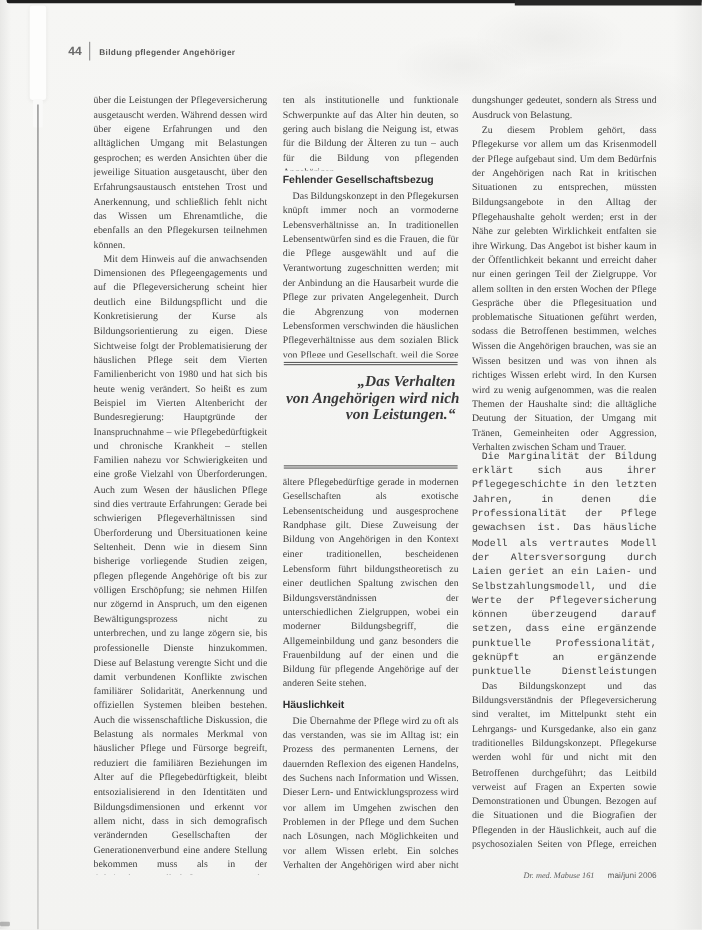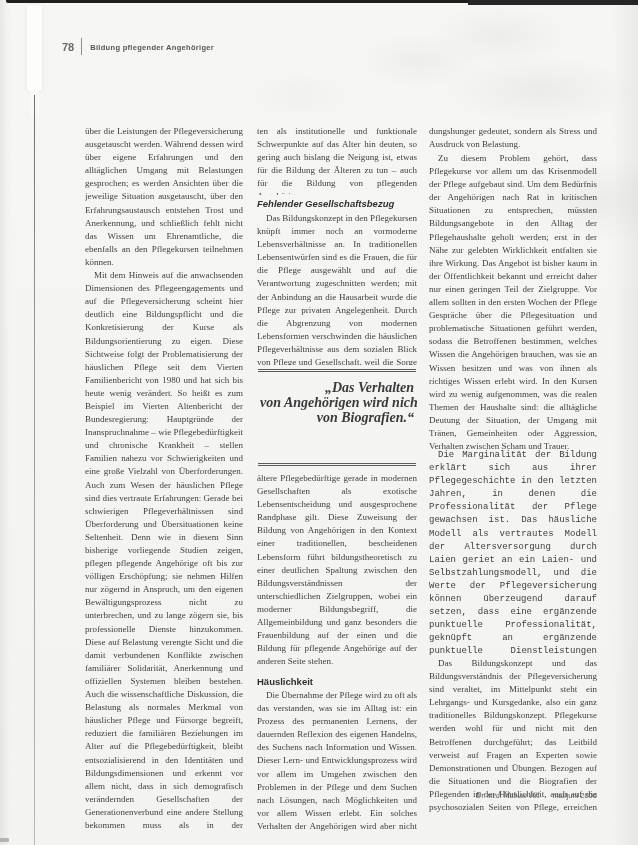--- a/index.html
+++ b/index.html
@@ -32,37 +32,37 @@
   .corner-mark{position:absolute;left:0;bottom:3px;width:9px;height:4px;background:rgba(110,110,110,0.45);border-radius:1px;}
 
   
   .header{position:absolute;top:38px;left:62px;display:flex;align-items:center;filter:blur(0.25px);}
   .page-num{font-family:"Liberation Sans",sans-serif;font-weight:600;font-size:11px;color:#6a6a6a;}
   .hdr-div{width:1px;height:17px;background:#8d8d8d;margin:0 8px 0 7px;}
   .hdr-title{font-family:"Liberation Sans",sans-serif;font-weight:bold;font-size:7.5px;letter-spacing:0.3px;color:#565656;padding-top:2px;}
 
   
   .cols{position:absolute;top:85px;left:85px;width:512px;height:710px;display:flex;}
-  .col{font-size:9px;line-height:13.1px;text-align:justify;color:#3e3e3e;height:710px;overflow:hidden;margin-top:40px;}
+  .col{font-size:9px;line-height:13.1px;text-align:justify;color:#3e3e3e;height:710px;overflow:hidden;}
   .col-1{width:158px;margin-right:14px;}
   .col-2{width:160px;margin-right:12px;}
   .col-3{width:168px;}
   .col p{margin:0;overflow:hidden;filter:blur(0.32px);}
   .ind{text-indent:9px;}
   .b-c2p0{height:70px;}
   .b-c2p1a{height:153px;}
   .b-c2p1b{height:196px;}
   .b-c2p2{height:146px;}
   .b-c3p0{height:27px;}
   .b-c3p1{height:297px;}
   .b-c3p2{height:208px;font-family:Liberation Mono, monospace;}
   .b-c3p3{height:155px;}
 
   .sec{font-family:"Liberation Sans",sans-serif;font-weight:bold;font-size:9.5px;color:#2f2f2f;filter:blur(0.25px);box-sizing:border-box;}
-  .sec-c2a{height:17px;padding-top:2px;font-style:italic;}
+  .sec-c2a{height:17px;padding-top:2px;}
   .sec-c2b{height:21px;padding-top:7px;}
   .sec-c3{height:23px;padding-top:8px;}
 
   
   .quote{
     box-sizing:border-box;height:97px;margin:4px 1px 6px;
     border-top:3px double #5c5c5c;border-bottom:3px double #5c5c5c;
     padding:8px 2px;text-align:right;
     font-style:italic;font-weight:600;font-size:14px;line-height:15px;color:#3a3a3a;
     filter:blur(0.3px);
@@ -86,41 +86,41 @@
   <div class="top-edge"></div>
   <div class="top-edge-right"></div>
   <div class="left-shadow"></div>
   <div class="right-shade"></div>
   <div class="spine-highlight"></div>
   <div class="spine-nub"></div>
   <div class="fold-line"></div>
   <div class="corner-mark"></div>
 
   <div class="header">
-    <span class="page-num">78</span>
+    <span class="page-num">44</span>
     <span class="hdr-div"></span>
     <span class="hdr-title">Bildung pflegender Angehöriger</span>
   </div>
 
   <div class="cols">
 
     <div class="col col-1">
       <p>über die Leistungen der Pflegeversicherung ausgetauscht werden. Während dessen wird über eigene Erfahrungen und den alltäglichen Umgang mit Belastungen gesprochen; es werden Ansichten über die jeweilige Situation ausgetauscht, über den Erfahrungsaustausch entstehen Trost und Anerkennung, und schließlich fehlt nicht das Wissen um Ehrenamtliche, die ebenfalls an den Pflegekursen teilnehmen können.</p>
       <p class="ind">Mit dem Hinweis auf die anwachsenden Dimensionen des Pflegeengagements und auf die Pflegeversicherung scheint hier deutlich eine Bildungspflicht und die Konkretisierung der Kurse als Bildungsorientierung zu eigen. Diese Sichtweise folgt der Problematisierung der häuslichen Pflege seit dem Vierten Familienbericht von 1980 und hat sich bis heute wenig verändert. So heißt es zum Beispiel im Vierten Altenbericht der Bundesregierung: Hauptgründe der Inanspruchnahme – wie Pflegebedürftigkeit und chronische Krankheit – stellen Familien nahezu vor Schwierigkeiten und eine große Vielzahl von Überforderungen. Auch zum Wesen der häuslichen Pflege sind dies vertraute Erfahrungen: Gerade bei schwierigen Pflegeverhältnissen sind Überforderung und Übersituationen keine Seltenheit. Denn wie in diesem Sinn bisherige vorliegende Studien zeigen, pflegen pflegende Angehörige oft bis zur völligen Erschöpfung; sie nehmen Hilfen nur zögernd in Anspruch, um den eigenen Bewältigungsprozess nicht zu unterbrechen, und zu lange zögern sie, bis professionelle Dienste hinzukommen. Diese auf Belastung verengte Sicht und die damit verbundenen Konflikte zwischen familiärer Solidarität, Anerkennung und offiziellen Systemen bleiben bestehen. Auch die wissenschaftliche Diskussion, die Belastung als normales Merkmal von häuslicher Pflege und Fürsorge begreift, reduziert die familiären Beziehungen im Alter auf die Pflegebedürftigkeit, bleibt entsozialisierend in den Identitäten und Bildungsdimensionen und erkennt vor allem nicht, dass in sich demografisch verändernden Gesellschaften der Generationenverbund eine andere Stellung bekommen muss als in der Arbeitnehmergesellschaft der Nachkriegszeit: Wir werden uns künftig in einer ganz anderen Weise mit den Lebensformen in einer Gesellschaft des längeren Lebens auseinandersetzen müssen – und diese nicht länger allein über Defizi-</p>
     </div>
 
     <div class="col col-2">
       <p class="b-c2p0">ten als institutionelle und funktionale Schwerpunkte auf das Alter hin deuten, so gering auch bislang die Neigung ist, etwas für die Bildung der Älteren zu tun – auch für die Bildung von pflegenden Angehörigen.</p>
       <div class="sec sec-c2a">Fehlender Gesellschaftsbezug</div>
       <p class="ind b-c2p1a">Das Bildungskonzept in den Pflegekursen knüpft immer noch an vormoderne Lebensverhältnisse an. In traditionellen Lebensentwürfen sind es die Frauen, die für die Pflege ausgewählt und auf die Verantwortung zugeschnitten werden; mit der Anbindung an die Hausarbeit wurde die Pflege zur privaten Angelegenheit. Durch die Abgrenzung von modernen Lebensformen verschwinden die häuslichen Pflegeverhältnisse aus dem sozialen Blick von Pflege und Gesellschaft, weil die Sorge um</p>
 
       <div class="quote">
         <div>„Das Verhalten</div>
         <div>von Angehörigen wird nicht als</div>
-        <div>von Biografien.“</div>
+        <div>von Leistungen.“</div>
       </div>
 
       <p class="b-c2p1b">ältere Pflegebedürftige gerade in modernen Gesellschaften als exotische Lebensentscheidung und ausgesprochene Randphase gilt. Diese Zuweisung der Bildung von Angehörigen in den Kontext einer traditionellen, bescheidenen Lebensform führt bildungstheoretisch zu einer deutlichen Spaltung zwischen den Bildungsverständnissen der unterschiedlichen Zielgruppen, wobei ein moderner Bildungsbegriff, die Allgemeinbildung und ganz besonders die Frauenbildung auf der einen und die Bildung für pflegende Angehörige auf der anderen Seite stehen.</p>
       <div class="sec sec-c2b">Häuslichkeit</div>
       <p class="ind b-c2p2">Die Übernahme der Pflege wird zu oft als das verstanden, was sie im Alltag ist: ein Prozess des permanenten Lernens, der dauernden Reflexion des eigenen Handelns, des Suchens nach Information und Wissen. Dieser Lern- und Entwicklungsprozess wird vor allem im Umgehen zwischen den Problemen in der Pflege und dem Suchen nach Lösungen, nach Möglichkeiten und vor allem Wissen erlebt. Ein solches Verhalten der Angehörigen wird aber nicht als Bil-</p>
     </div>
 
     <div class="col col-3">
       <p class="b-c3p0">dungshunger gedeutet, sondern als Stress und Ausdruck von Belastung.</p>
       <p class="ind b-c3p1">Zu diesem Problem gehört, dass Pflegekurse vor allem um das Krisenmodell der Pflege aufgebaut sind. Um dem Bedürfnis der Angehörigen nach Rat in kritischen Situationen zu entsprechen, müssten Bildungsangebote in den Alltag der Pflegehaushalte geholt werden; erst in der Nähe zur gelebten Wirklichkeit entfalten sie ihre Wirkung. Das Angebot ist bisher kaum in der Öffentlichkeit bekannt und erreicht daher nur einen geringen Teil der Zielgruppe. Vor allem sollten in den ersten Wochen der Pflege Gespräche über die Pflegesituation und problematische Situationen geführt werden, sodass die Betroffenen bestimmen, welches Wissen die Angehörigen brauchen, was sie an Wissen besitzen und was von ihnen als richtiges Wissen erlebt wird. In den Kursen wird zu wenig aufgenommen, was die realen Themen der Haushalte sind: die alltägliche Deutung der Situation, der Umgang mit Tränen, Gemeinheiten oder Aggression, Verhalten zwischen Scham und Trauer.</p>

